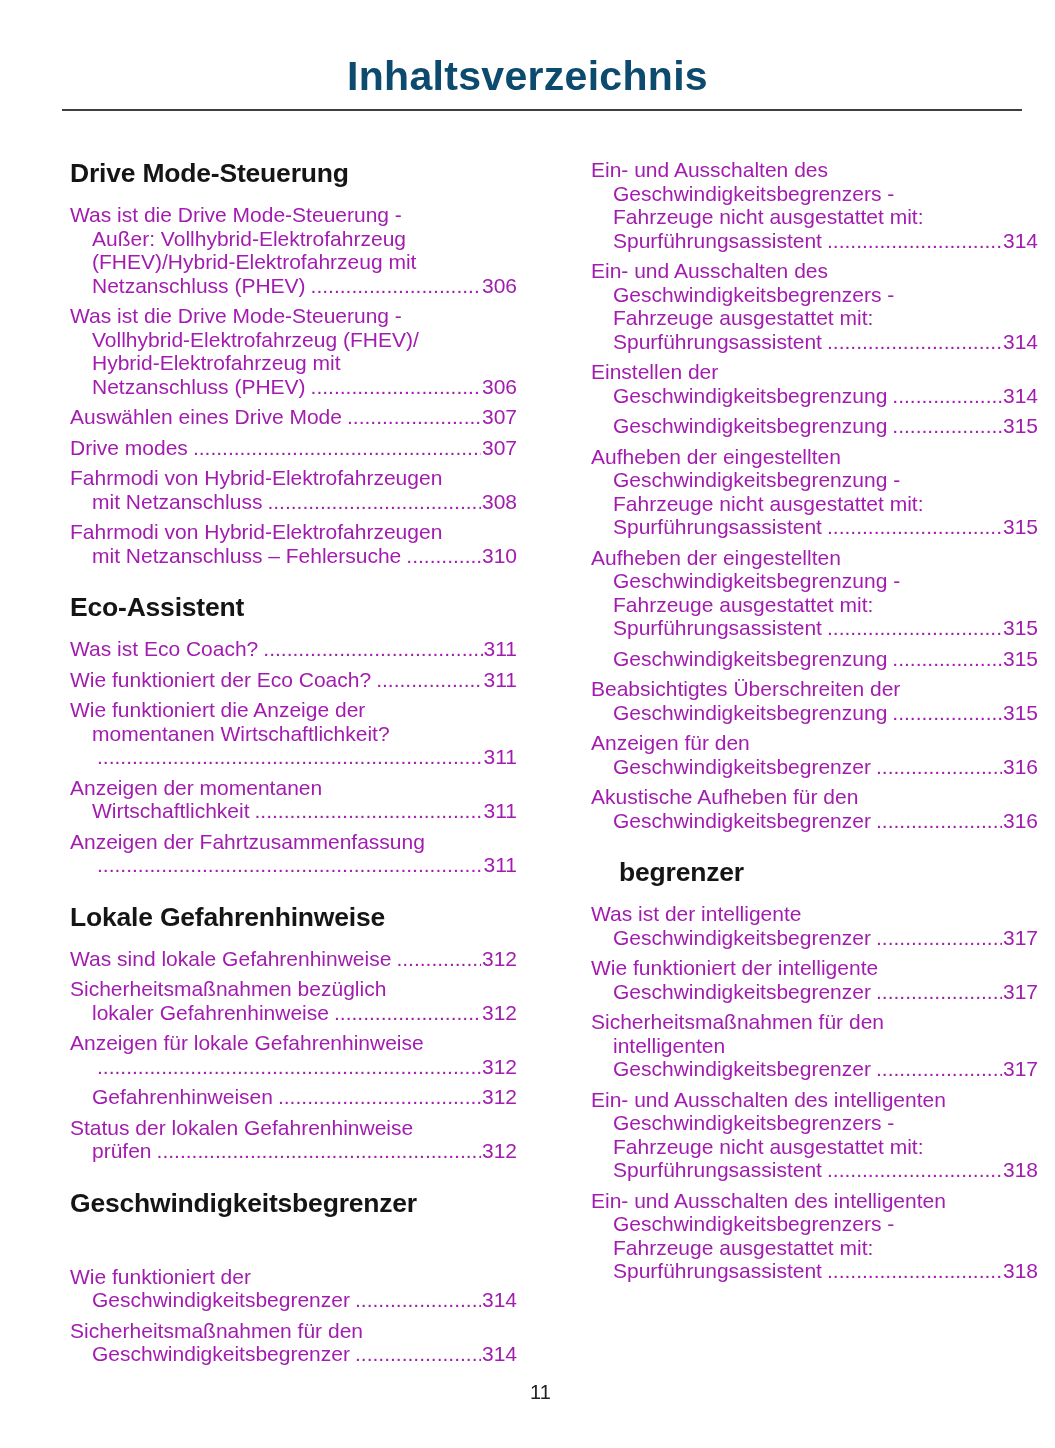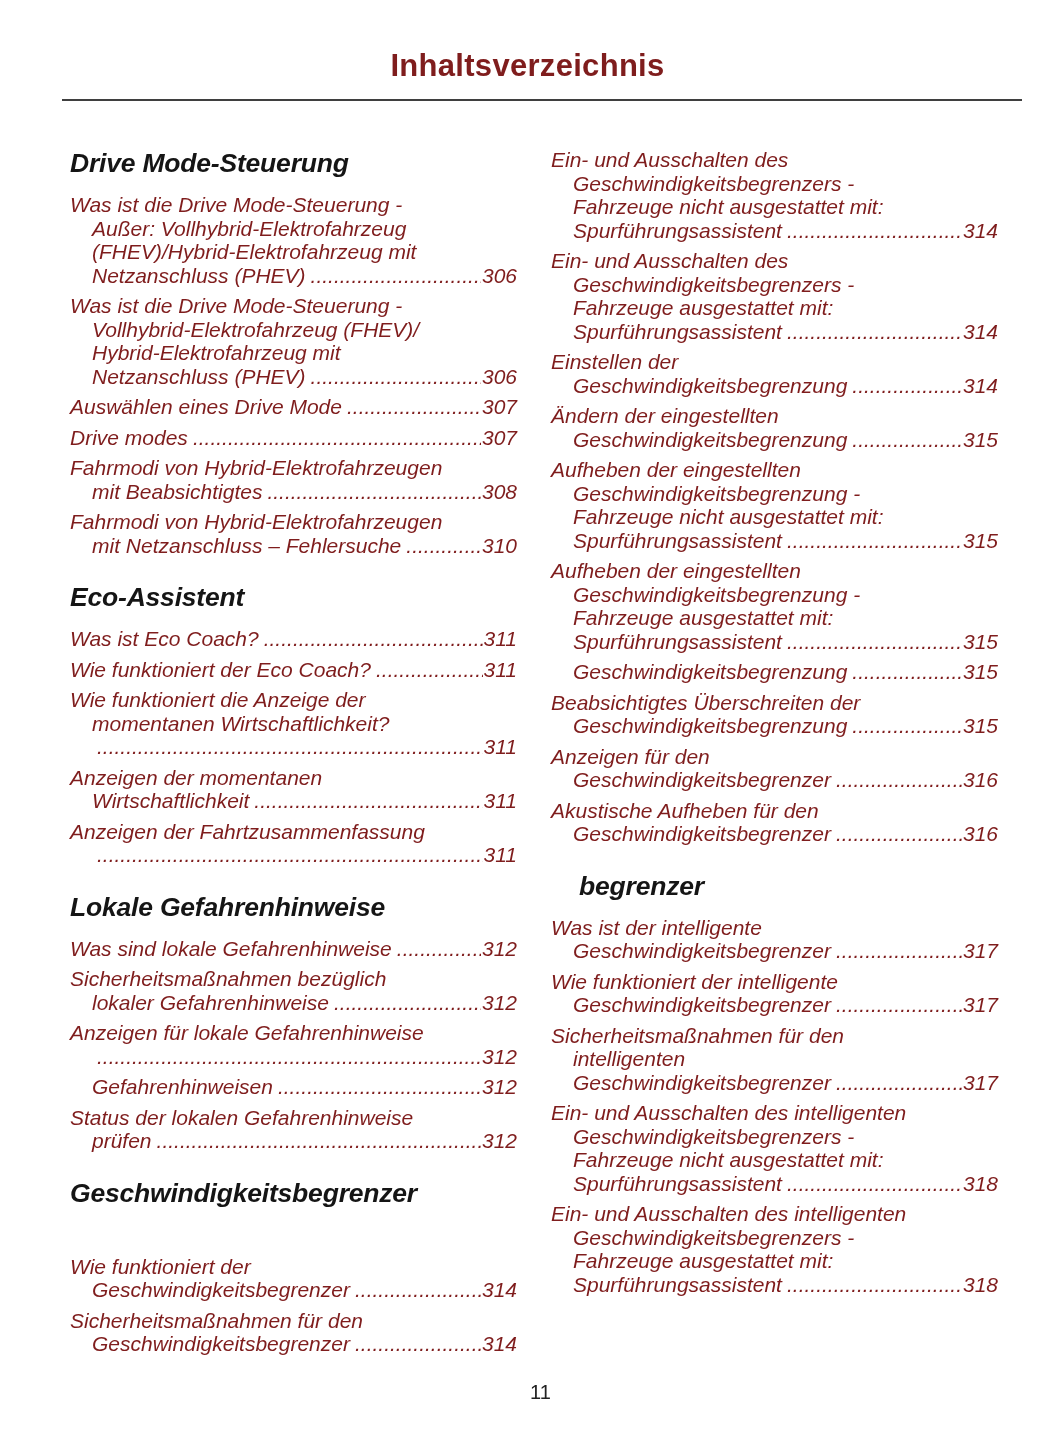--- a/index.html
+++ b/index.html
@@ -6,60 +6,59 @@
   .sheet {
     position: relative;
     width: 1055px;
     height: 1448px;
     background: #ffffff;
     font-family: "Liberation Sans", sans-serif;
     overflow: hidden;
     box-sizing: border-box;
   }
   .doc-title {
-    margin: 2px;
+    margin: 12px;
     padding-top: 46px;
     text-align: center;
-    font-size: 31px;
+    font-size: 41px;
     font-weight: 700;
     letter-spacing: 0.3px;
-    color: #7f1d1d;
+    color: #0c4a6e;
     line-height: 36px;
   }
   .title-rule {
     height: 2px;
     background: #3f3f3f;
     margin: 15px 33px 0 62px;
   }
   .columns {
     display: flex;
-    gap: 34px;
+    gap: 74px;
     margin: 47px 41px 0 70px;
     color: #333333;
-    font-style: italic;
   }
   .col { width: 447px; flex: 0 0 447px; }
 
   .sec-heading {
     margin: 25px 0 14px 0;
     font-size: 26.5px;
     line-height: 31px;
     font-weight: 700;
     color: #151515;
     letter-spacing: -0.2px;
   }
   .toc-section:first-child .sec-heading { margin-top: 0; }
   .toc-section.extra-gap .sec-heading { margin-bottom: 46px; }
   .h-cont { padding-left: 28px; }
 
   .entry {
     font-size: 21px;
     line-height: 23.5px;
     margin-bottom: 7px;
-    color: #7f1d1d;
+    color: #a21caf;
   }
   .entry .line { white-space: nowrap; }
   .entry .cont { padding-left: 22px; }
   .leader { display: flex; align-items: baseline; text-align: right; }
   .ltxt { white-space: pre; flex: 0 1 auto; }
   .dots {
     flex: 1 1 auto;
     overflow: hidden;
     white-space: nowrap;
     margin-left: 5px;
@@ -124,21 +123,21 @@
           <div class="entry">
             <div class="line leader">
               <span class="ltxt">Drive modes</span>
               <span class="dots"></span>
               <span class="pgnum">307</span>
             </div>
           </div>
           <div class="entry">
             <div class="line">Fahrmodi von Hybrid-Elektrofahrzeugen</div>
             <div class="line leader cont">
-              <span class="ltxt">mit Beabsichtigtes</span>
+              <span class="ltxt">mit Netzanschluss</span>
               <span class="dots"></span>
               <span class="pgnum">308</span>
             </div>
           </div>
           <div class="entry">
             <div class="line">Fahrmodi von Hybrid-Elektrofahrzeugen</div>
             <div class="line leader cont">
               <span class="ltxt">mit Netzanschluss – Fehlersuche</span>
               <span class="dots"></span>
               <span class="pgnum">310</span>
@@ -278,21 +277,20 @@
           </div>
           <div class="entry">
             <div class="line">Einstellen der</div>
             <div class="line leader cont">
               <span class="ltxt">Geschwindigkeitsbegrenzung</span>
               <span class="dots"></span>
               <span class="pgnum">314</span>
             </div>
           </div>
           <div class="entry">
-            <div class="line">Ändern der eingestellten</div>
             <div class="line leader cont">
               <span class="ltxt">Geschwindigkeitsbegrenzung</span>
               <span class="dots"></span>
               <span class="pgnum">315</span>
             </div>
           </div>
           <div class="entry">
             <div class="line">Aufheben der eingestellten</div>
             <div class="line cont">Geschwindigkeitsbegrenzung -</div>
             <div class="line cont">Fahrzeuge nicht ausgestattet mit:</div>

